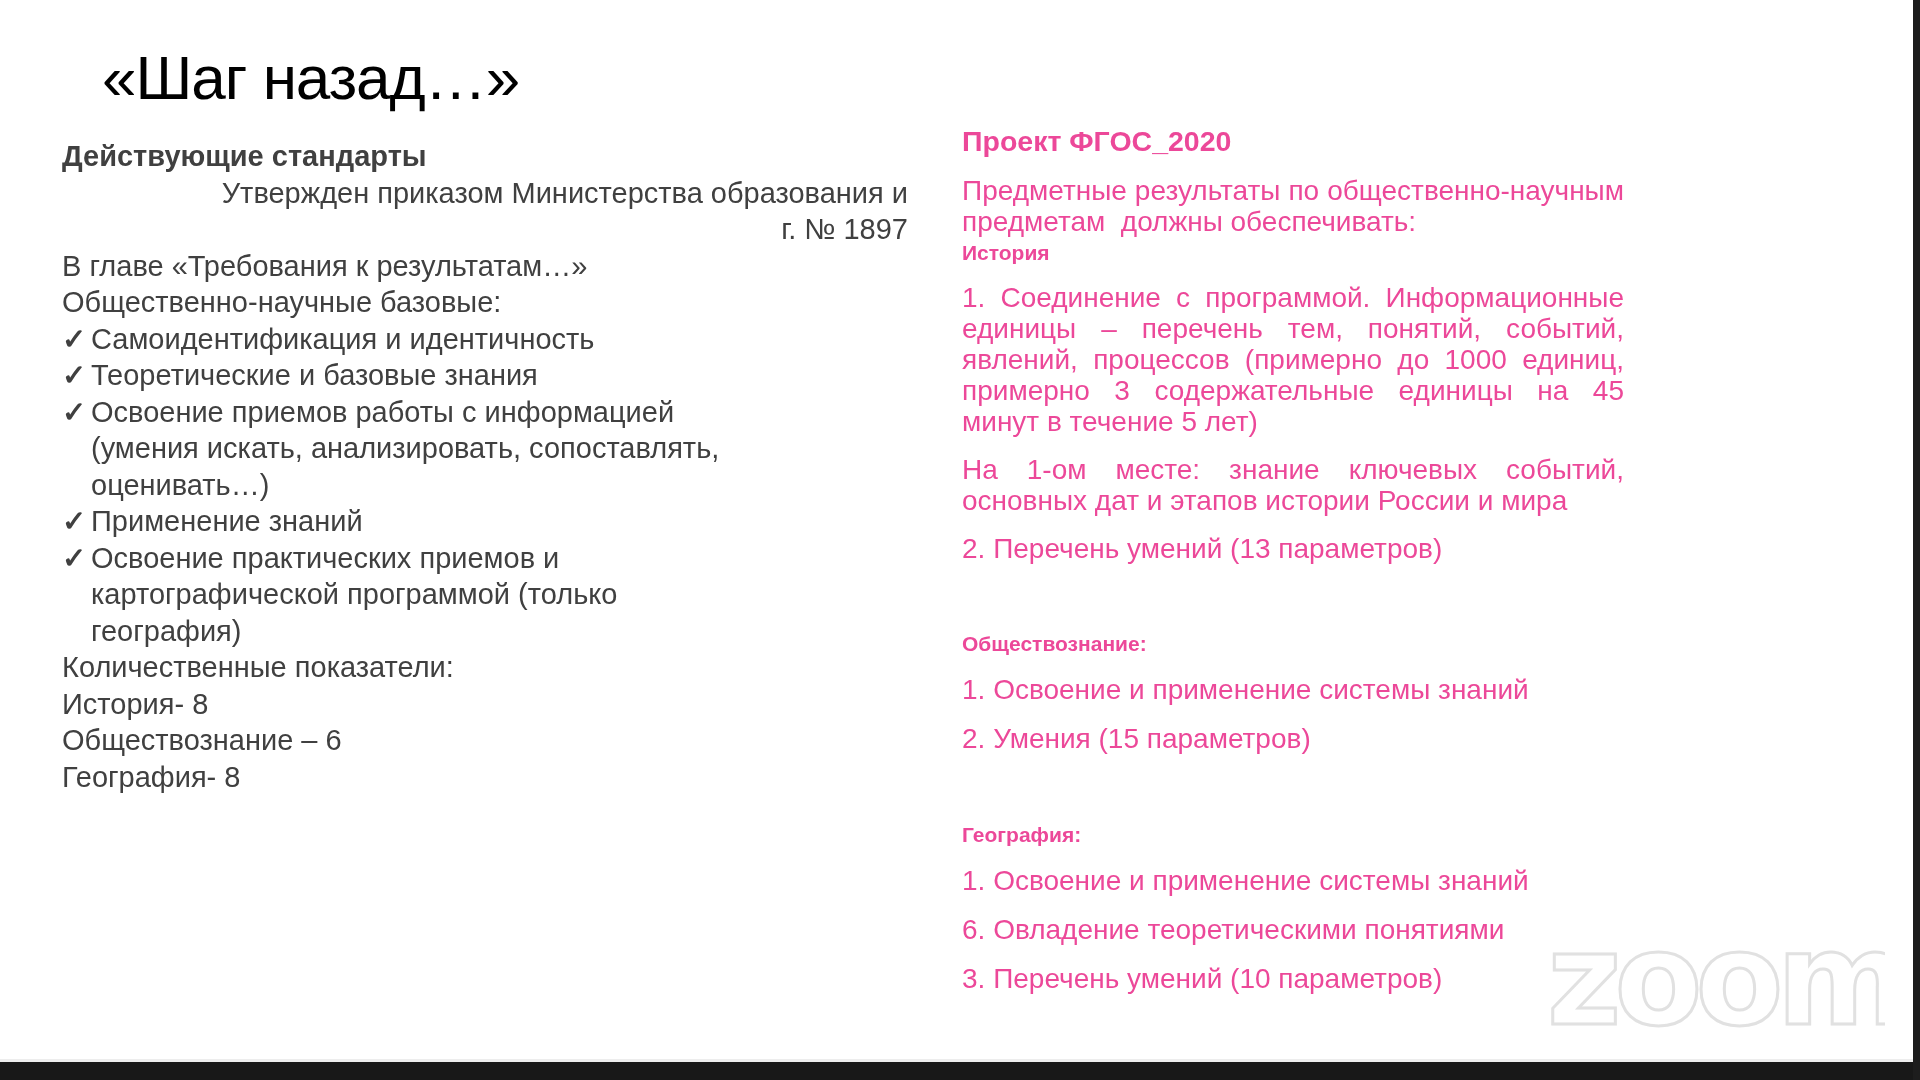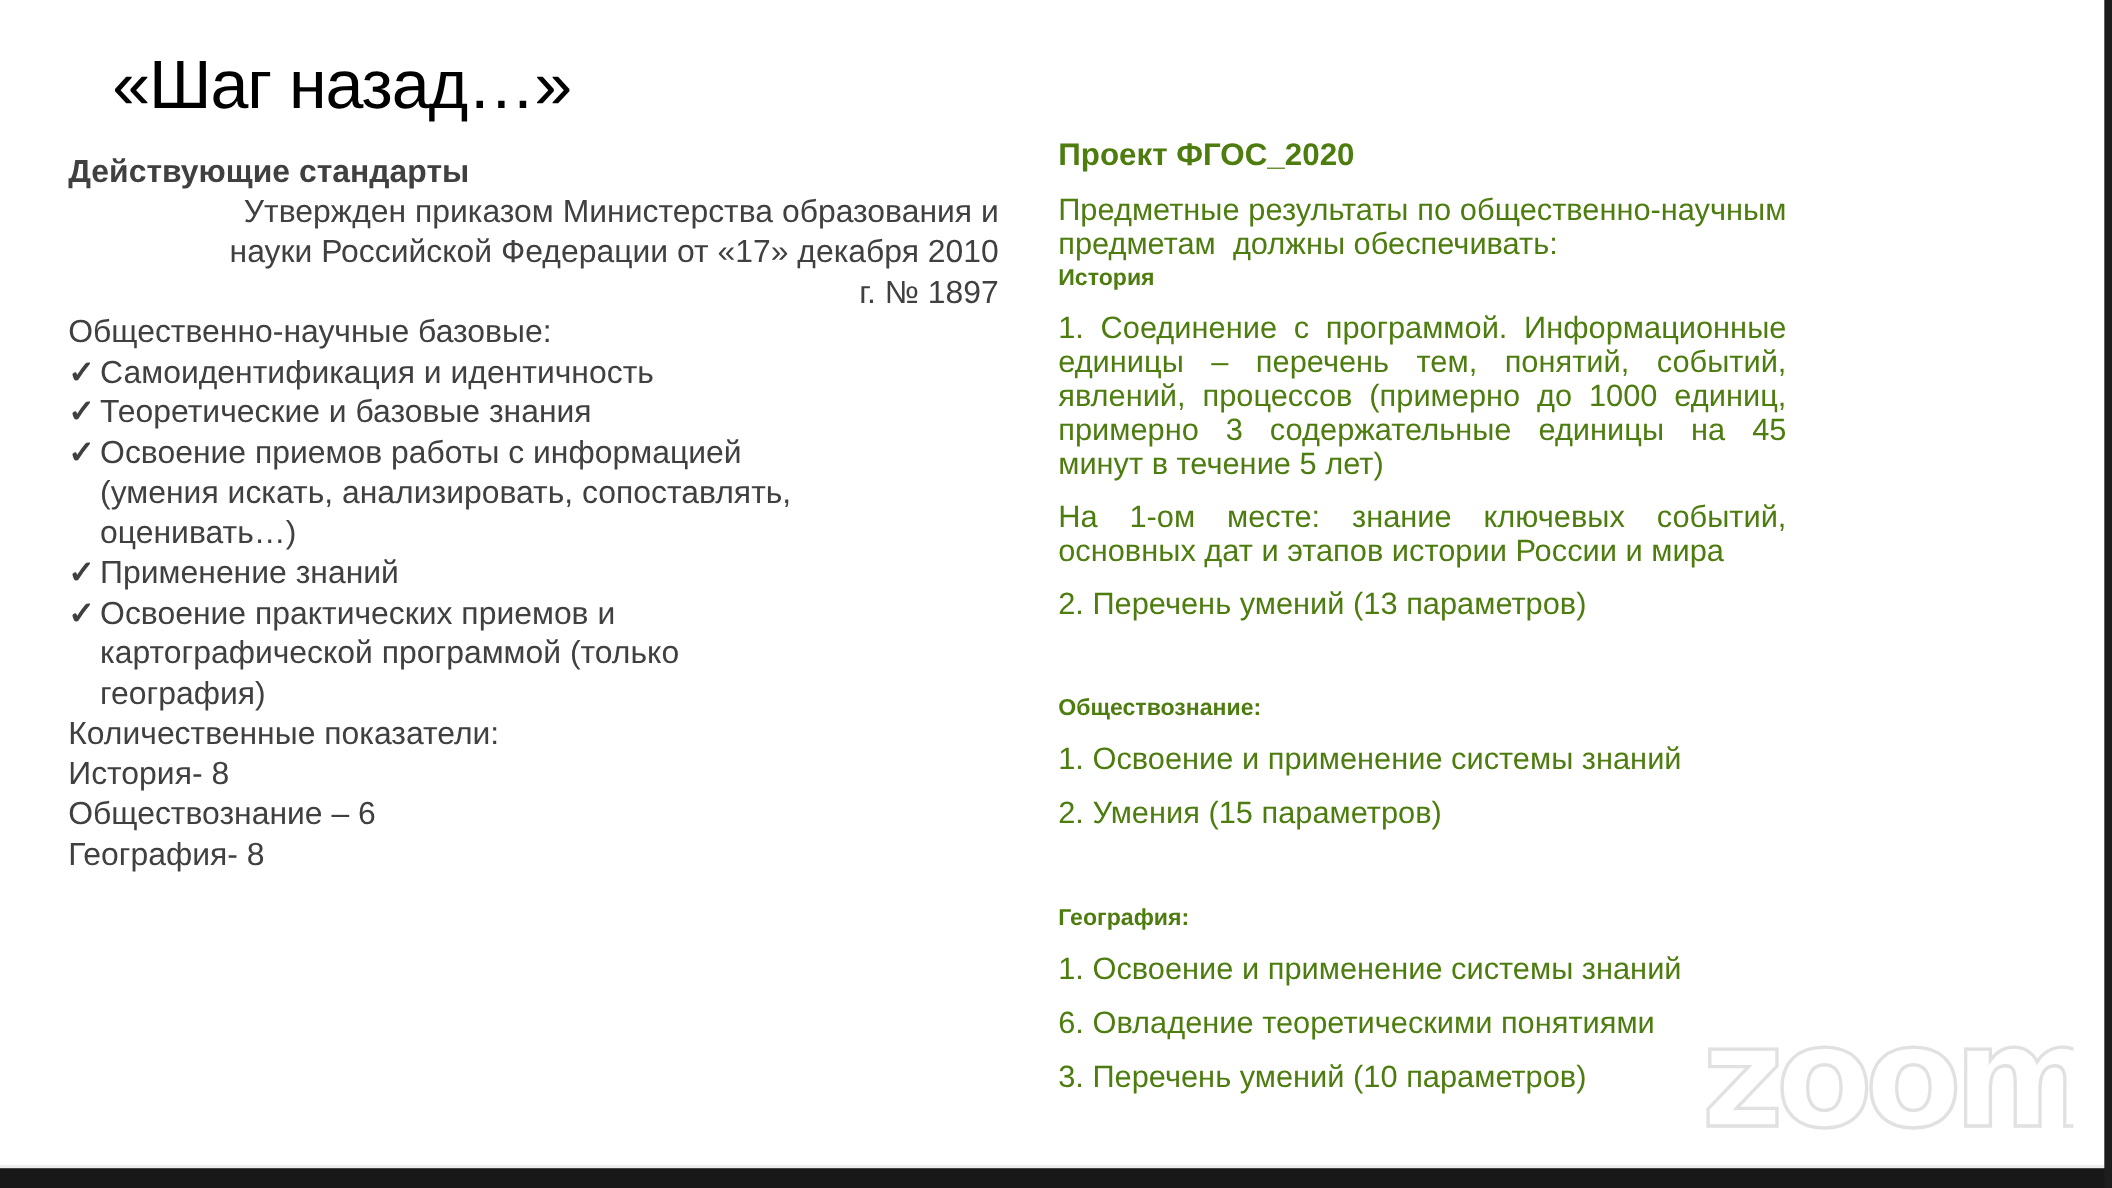--- a/index.html
+++ b/index.html
@@ -20,21 +20,21 @@
   }
   .left-heading { font-weight: bold; font-size: 29px; }
   .decree { text-align: right; width: 846px; }
   .flow { width: 658px; }
   .check-row { position: relative; padding-left: 29px; width: 658px; }
   .check-glyph { position: absolute; left: 0; top: 0; font-weight: bold; }
 
   
   .right-col {
     position: absolute; left: 962px; top: 126px; width: 662px;
-    font-size: 28px; line-height: 31px; color: #4d7c0f;
+    font-size: 28px; line-height: 31px; color: #ec4899;
   }
   .r-heading { font-weight: bold; font-size: 28.5px; margin-bottom: 18px; }
   .r-intro { text-align: justify; white-space: pre-wrap; }
   .r-sec-title { font-weight: bold; font-size: 21px; margin-bottom: 14px; }
   .r-sec.gap { margin-top: 64px; }
   .r-item { margin-bottom: 17px; }
   .r-item.justify { text-align: justify; }
   .r-sec.list .r-item { margin-bottom: 16px; line-height: 33px; }
 
   
@@ -57,24 +57,24 @@
 
 <div class="slide">
 
   <h1 class="slide-title">«Шаг назад…»</h1>
 
   <div class="left-col">
     <div class="left-heading">Действующие стандарты</div>
 
     <div class="decree">
       <div>Утвержден приказом Министерства образования и</div>
-      <div>науки Российской Федерации от «17» декабря 2010</div>
       <div>г. № 1897</div>
     </div>
 
+    <div class="flow">В главе «Требования к результатам…»</div>
     <div class="flow">Общественно-научные базовые:</div>
 
     <div>
       <div class="check-row">
         <span class="check-glyph">✓</span>
         <span>Самоидентификация и идентичность</span>
       </div>
       <div class="check-row">
         <span class="check-glyph">✓</span>
         <span>Теоретические и базовые знания</span>

